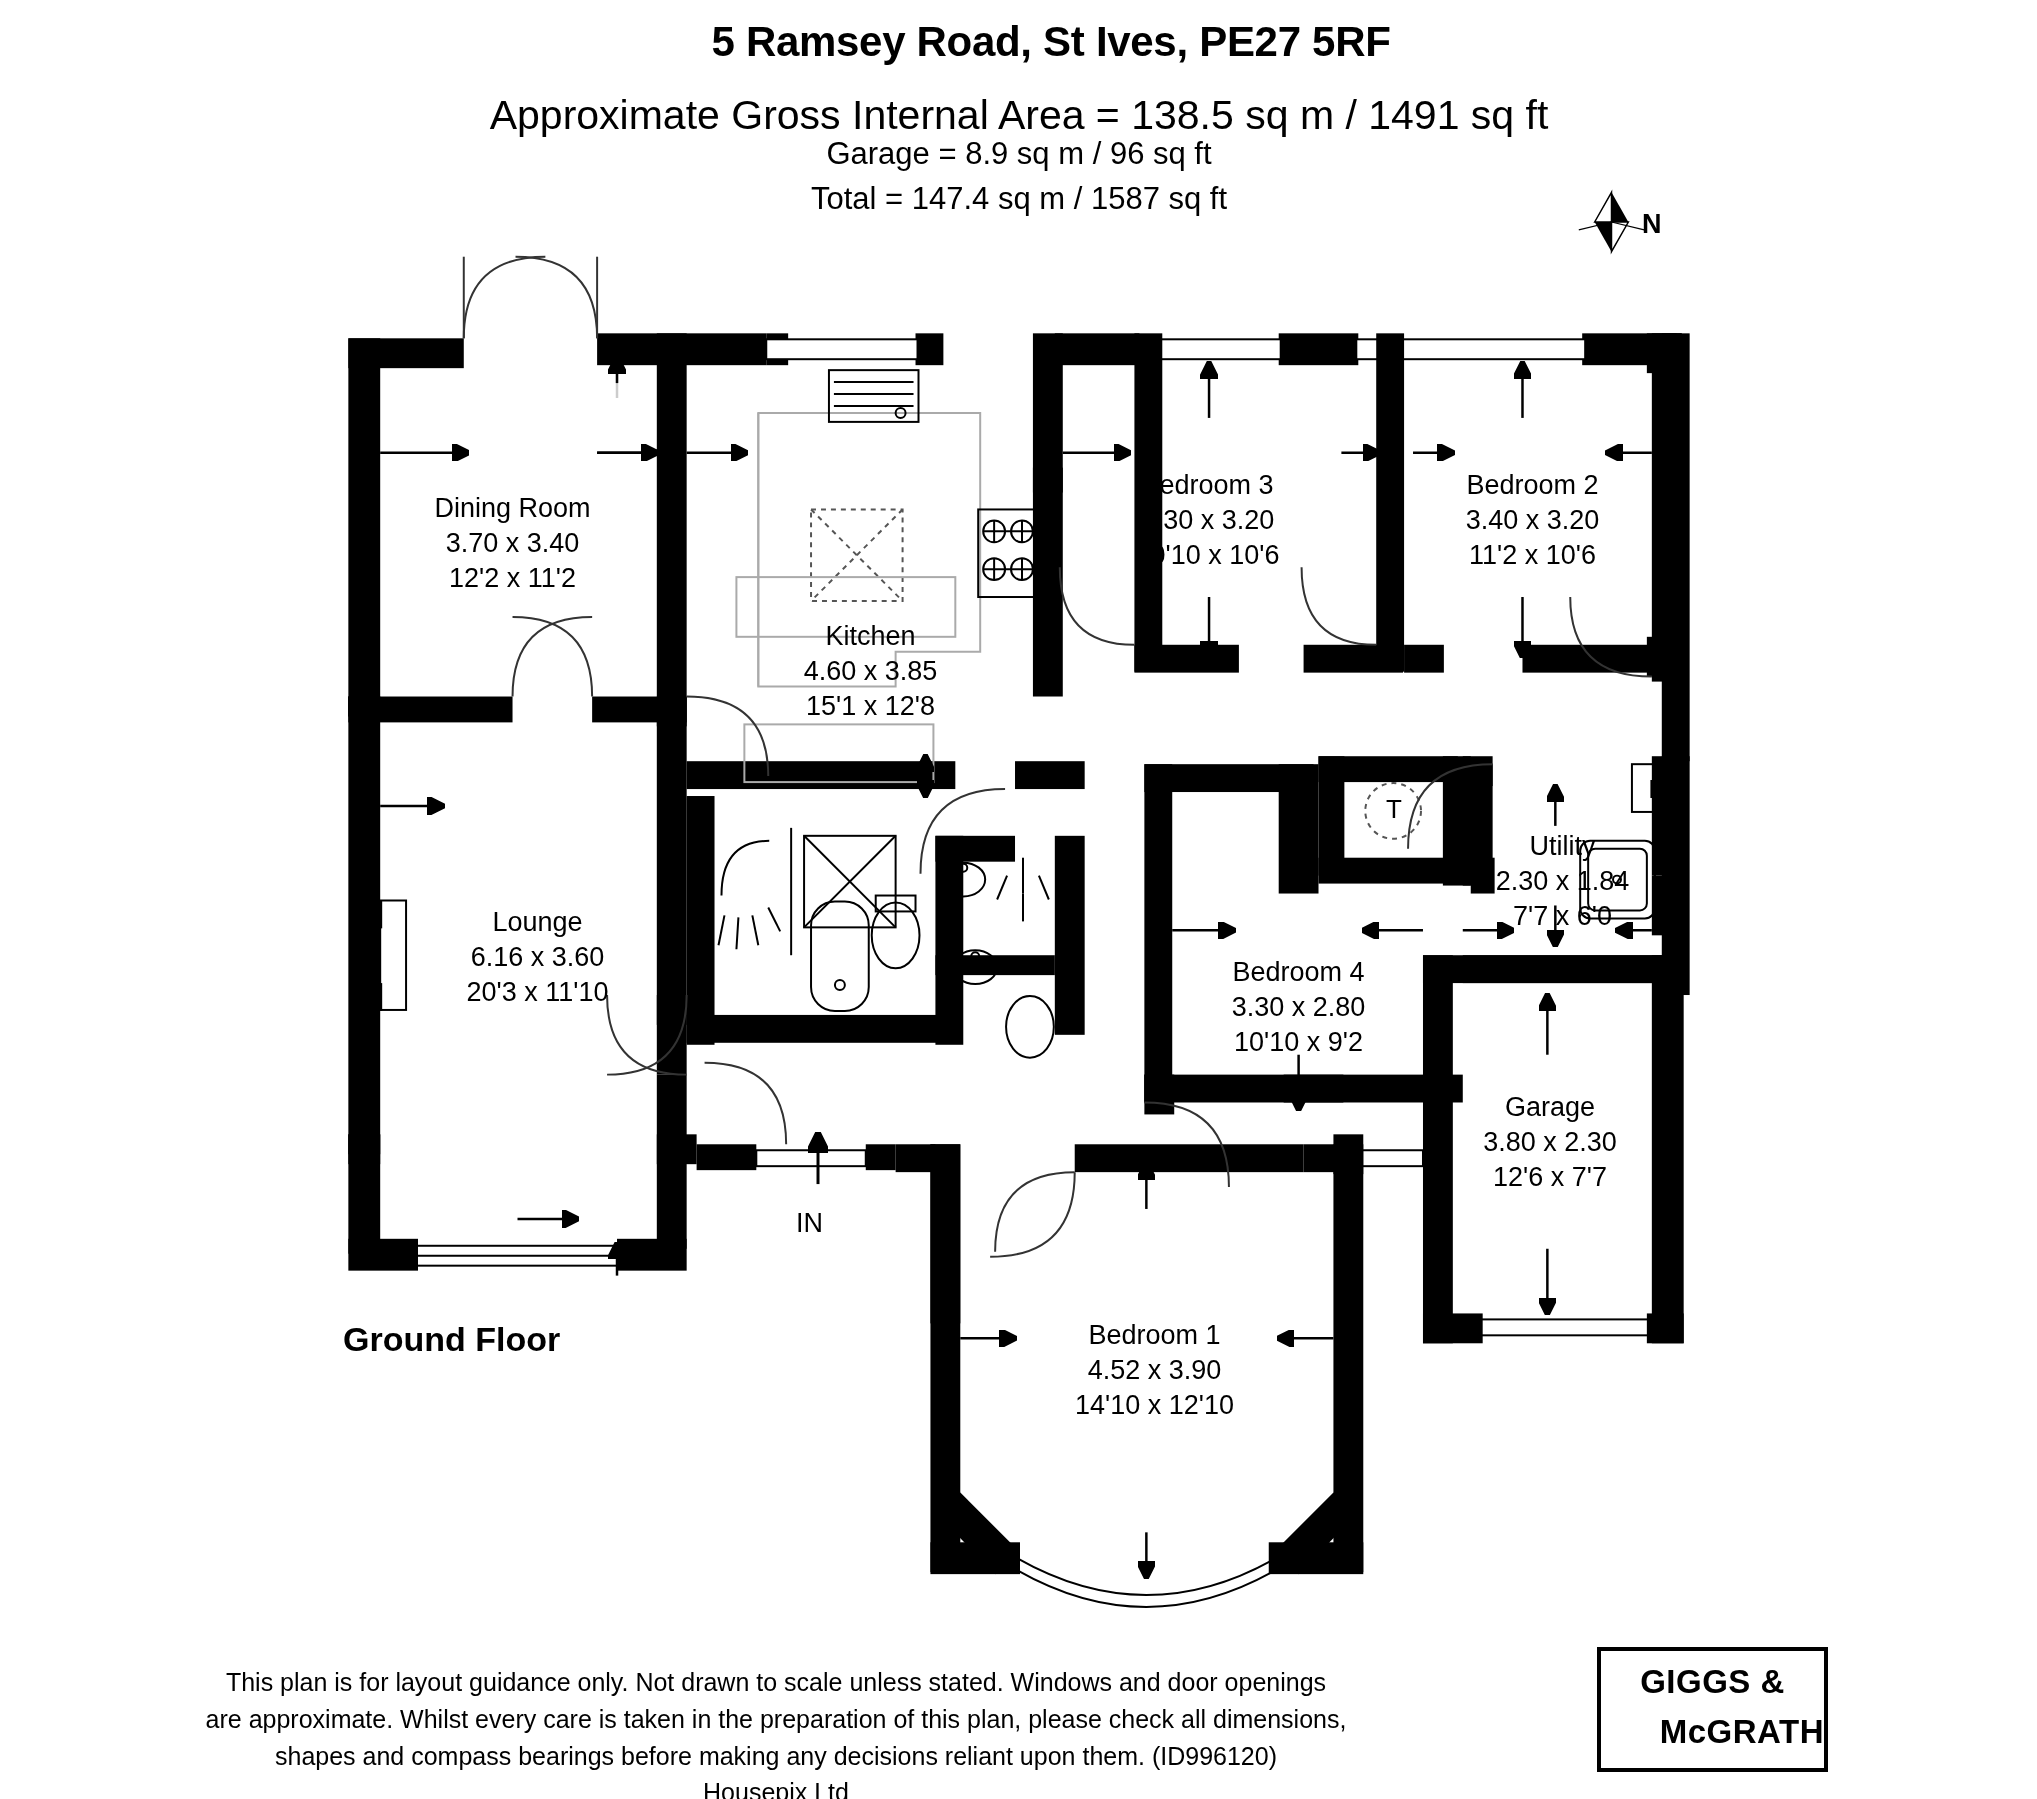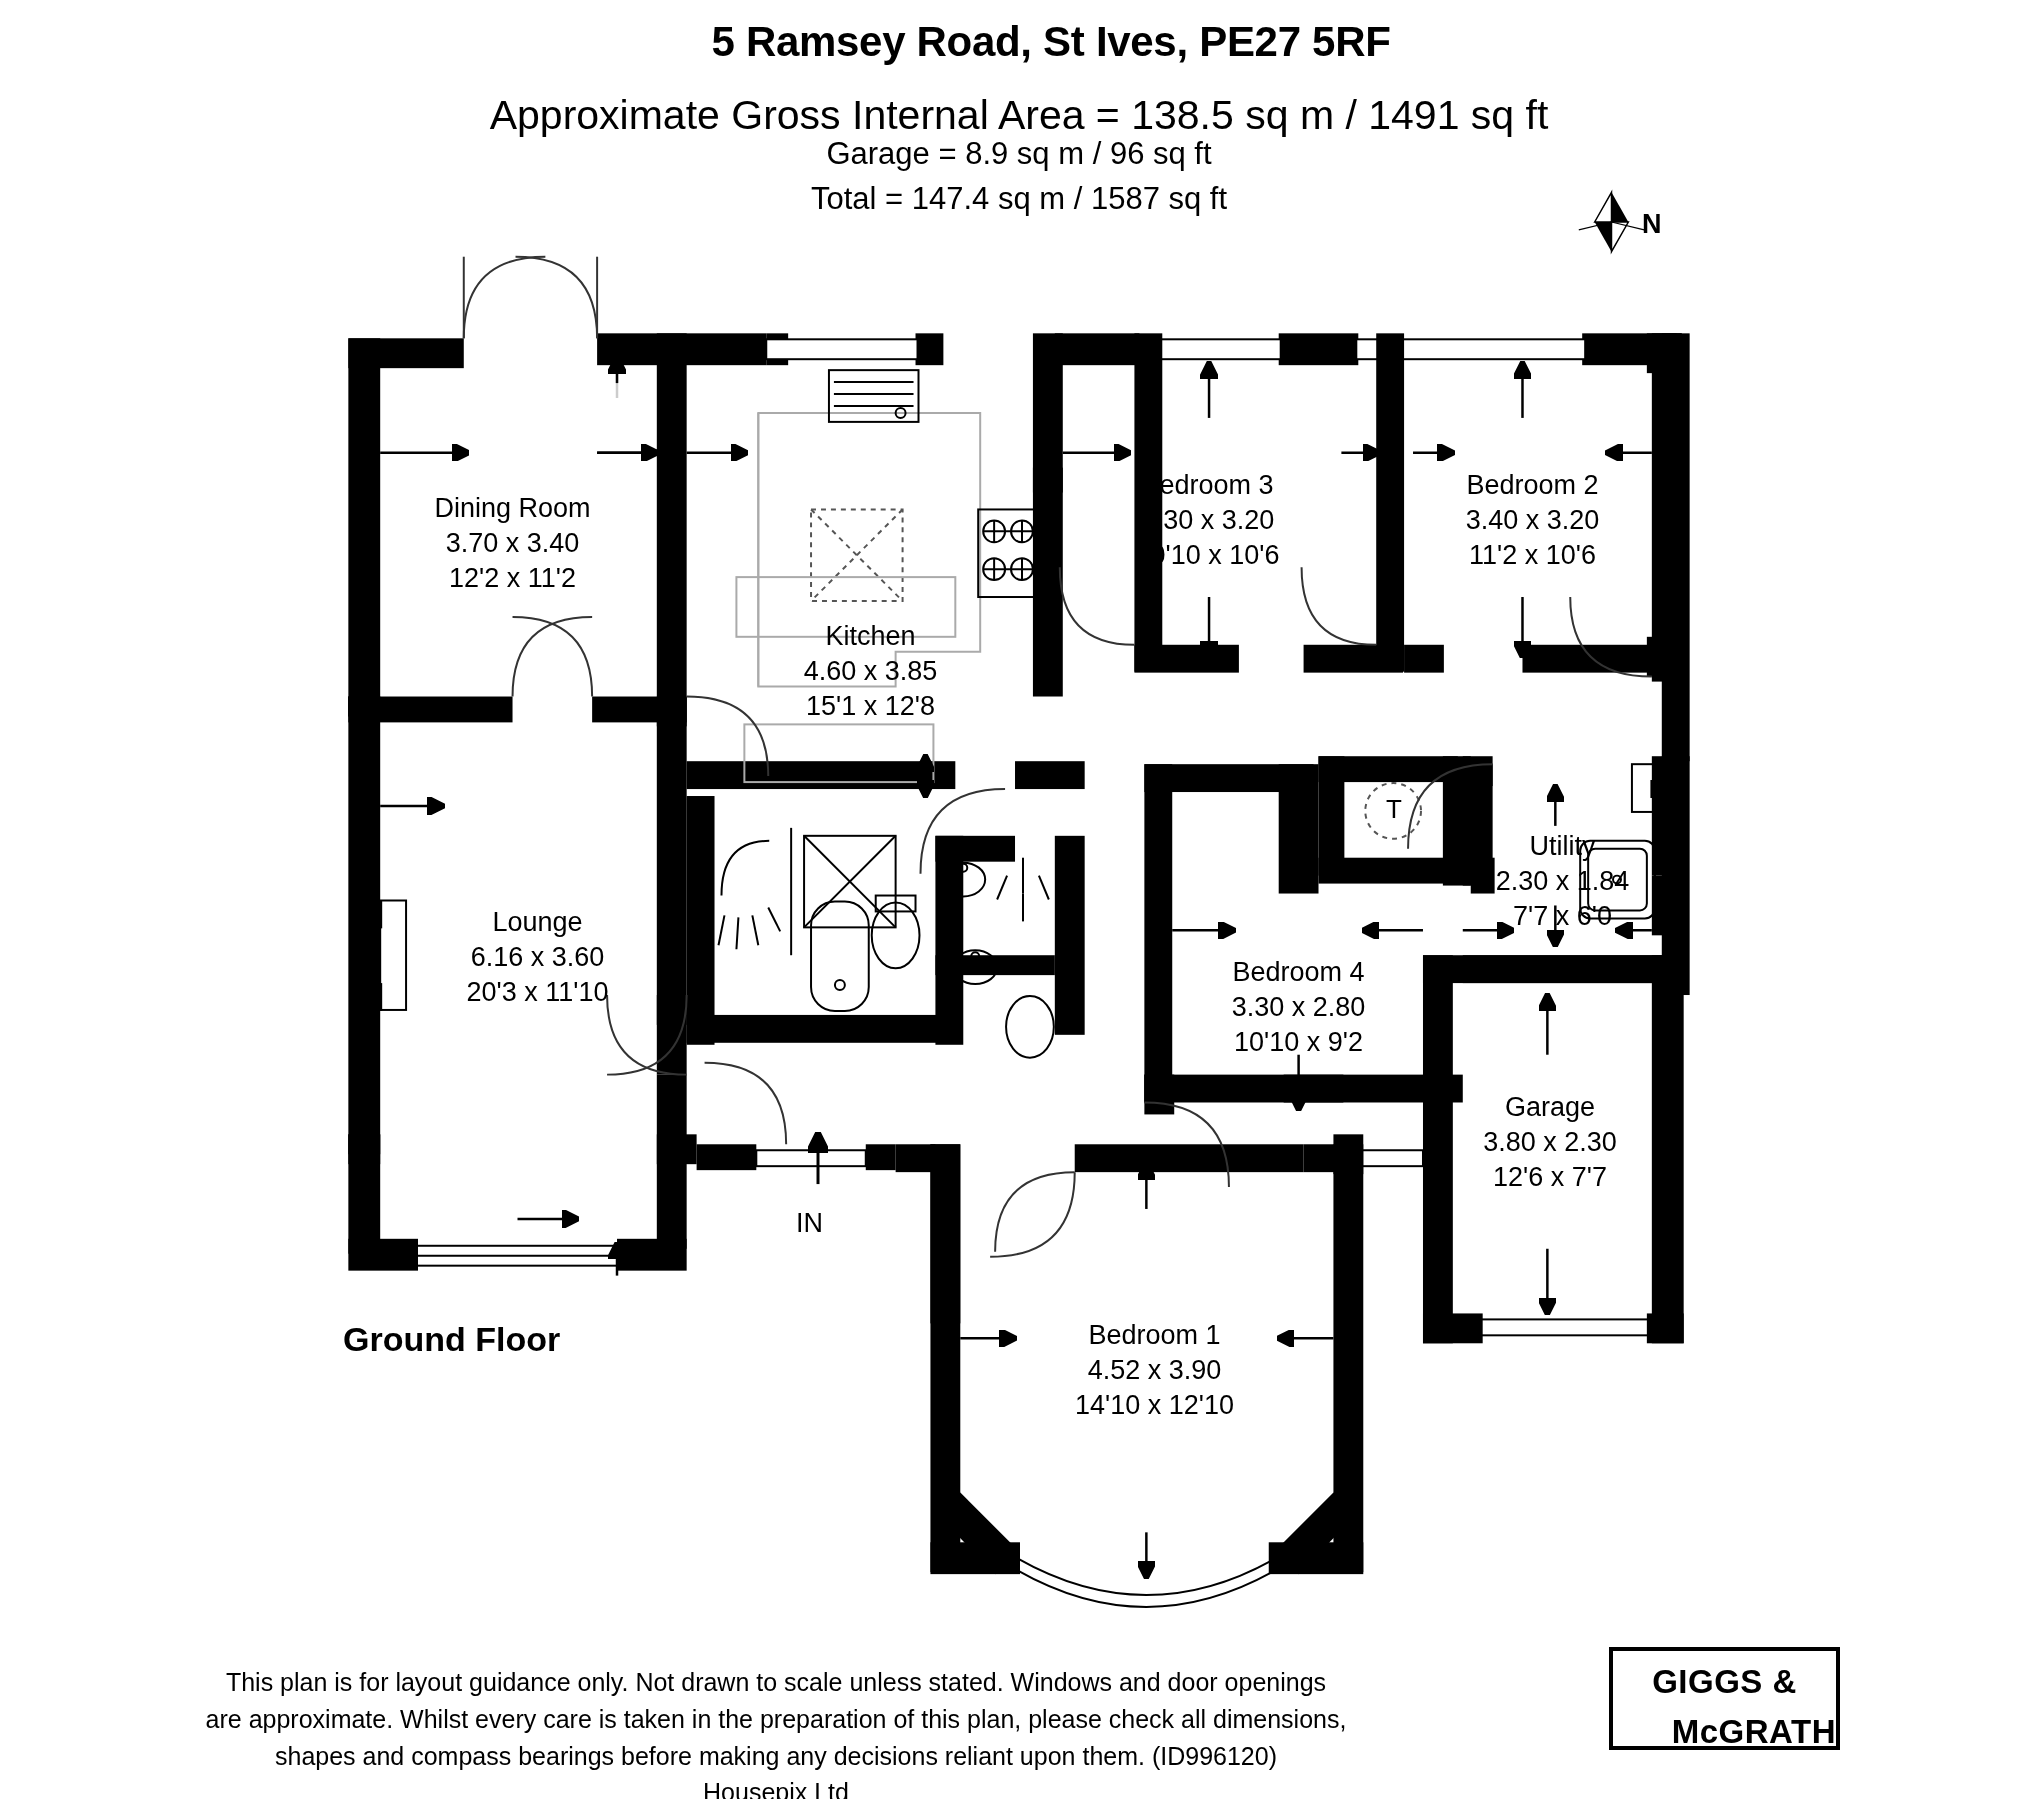--- a/index.html
+++ b/index.html
@@ -38,22 +38,22 @@
 
   
   .glyph{position:absolute;font-size:26px;text-align:center;}
 
   
   #footer{position:absolute;left:0;top:1664px;width:1552px;text-align:center;
           font-size:25px;line-height:1.47;}
   #footer div{display:block;}
 
   
-  #logo{position:absolute;left:1597px;top:1647px;width:231px;height:103px;
-        border:4px solid #000;box-sizing:border-box;margin-left:12px;}
+  #logo{position:absolute;left:1597px;top:1647px;width:231px;height:125px;
+        border:4px solid #000;box-sizing:border-box;}
   #logo .l1{position:absolute;left:0;top:12px;width:100%;text-align:center;
             font-size:33px;font-weight:bold;letter-spacing:0.5px;}
   #logo .l2{position:absolute;left:0;top:62px;width:100%;text-align:right;
             font-size:33px;font-weight:bold;letter-spacing:0.5px;}
 
   svg#plan{position:absolute;left:0;top:0;}
   .w{fill:#000;}                 
   .thin{fill:none;stroke:#000;stroke-width:2;}
   .thinlt{fill:none;stroke:#aaa;stroke-width:2;}
   .dash{fill:none;stroke:#555;stroke-width:2;stroke-dasharray:5 5;}

